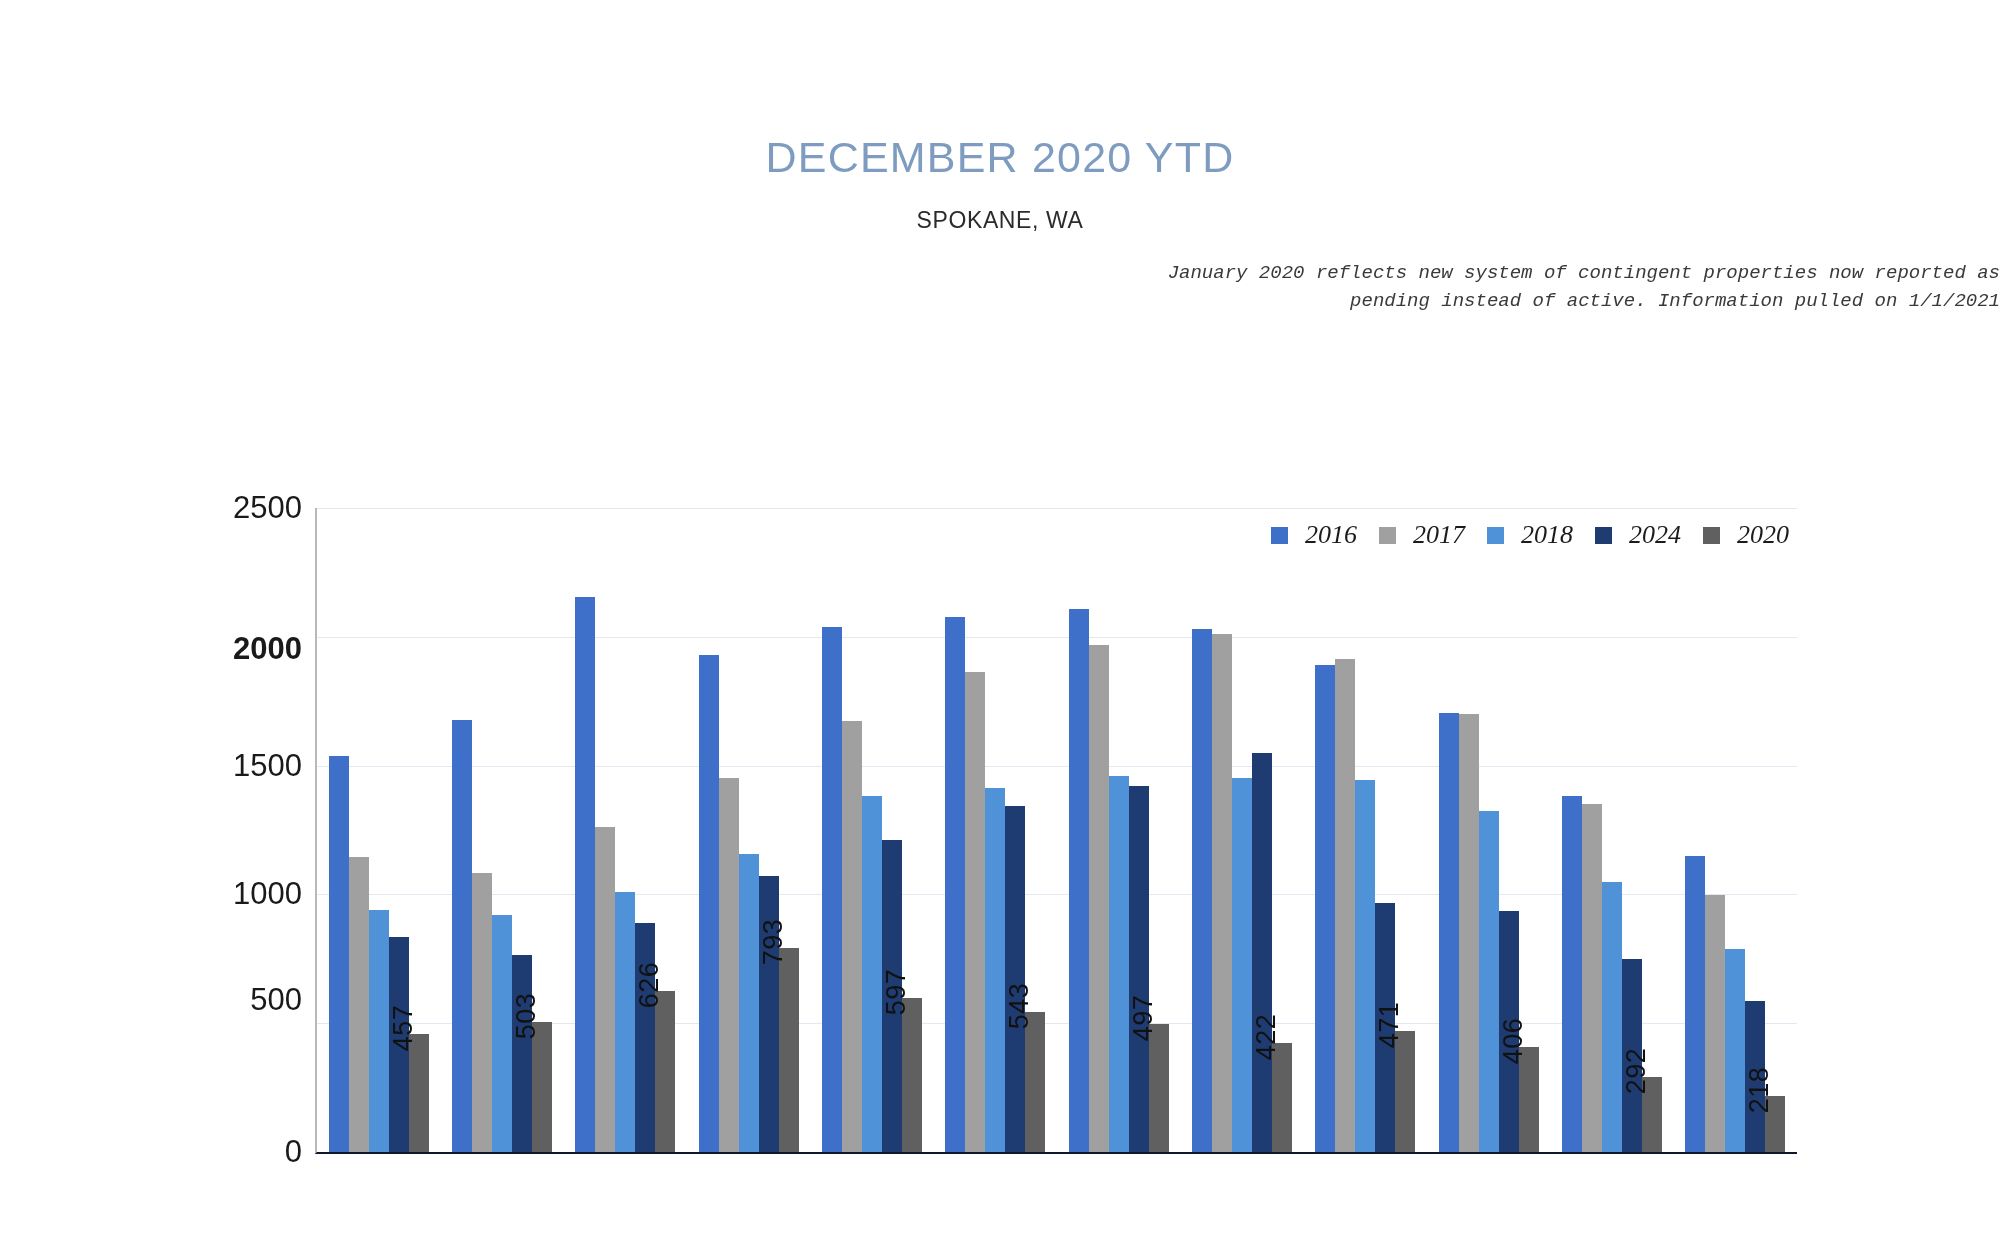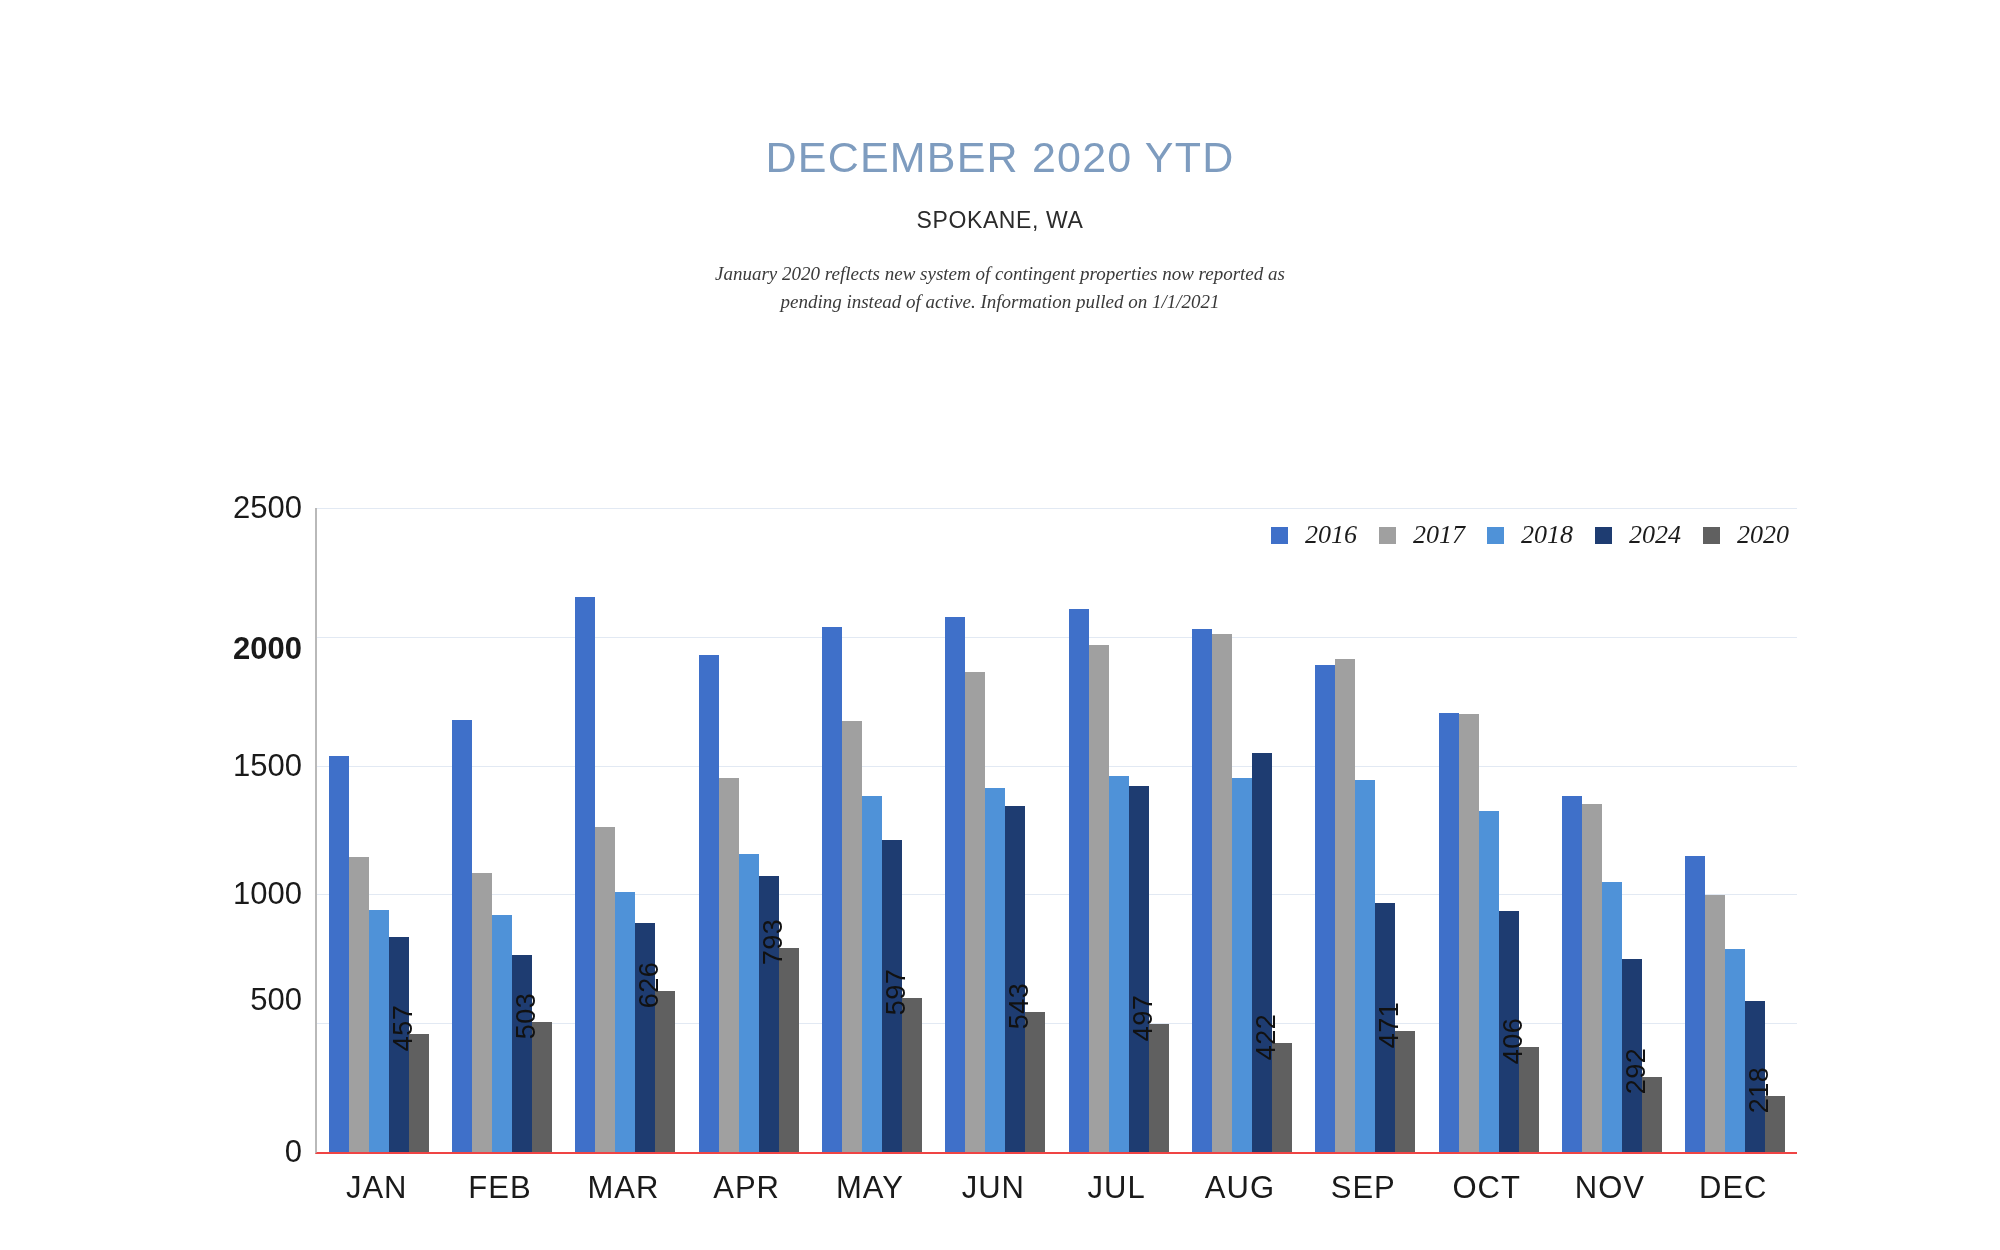--- a/index.html
+++ b/index.html
@@ -44,45 +44,46 @@
   .location {
     margin-top: 30px;
     font-size: 23px;
     letter-spacing: 0.6px;
     color: #2b2b2b;
     font-weight: 400;
     line-height: 1;
   }
   .note {
     margin-top: 28px;
-    font-family: Liberation Serif, serif;
+    font-family: Liberation Mono, monospace;
     font-style: italic;
     font-size: 19px;
     color: #3a3a3a;
     line-height: 1.45;
+    text-align: right;
   }
 
   
   .chart-wrap {
     position: absolute;
     left: 195px;
     top: 480px;
     width: 1600px;
     height: 720px;
   }
 
   
   .plot {
     position: absolute;
     left: 120px;
     top: 28px;
     width: 1480px;
     height: 644px;
     border-left: 2px solid #b9b9b9;
-    border-bottom: 2px solid #ef4444;
+    border-bottom: 2px solid #0f172a;
     box-sizing: content-box;
   }
   .gridline {
     position: absolute;
     left: 0;
     width: 100%;
     height: 1px;
     background: #e2e9f3;
   }
   .ytick {
@@ -431,27 +432,13 @@
           <div class="bar" style="height: 151.469px;">
             <div class="bar-fill" style="background: rgb(30, 60, 113);"></div>
           </div>
           <div class="bar" style="height: 56.1568px;">
             <div class="bar-fill" style="background: rgb(96, 96, 96);"></div>
             <div class="bar-label">218</div>
           </div>
         </div>
       </div>
   </div>
-  <div class="xlabels" id="xlabels">
-      <div class="xlabel">JAN</div>
-      <div class="xlabel">FEB</div>
-      <div class="xlabel">MAR</div>
-      <div class="xlabel">APR</div>
-      <div class="xlabel">MAY</div>
-      <div class="xlabel">JUN</div>
-      <div class="xlabel">JUL</div>
-      <div class="xlabel">AUG</div>
-      <div class="xlabel">SEP</div>
-      <div class="xlabel">OCT</div>
-      <div class="xlabel">NOV</div>
-      <div class="xlabel">DEC</div>
-    </div>
 </div>
 
 </body></html>

